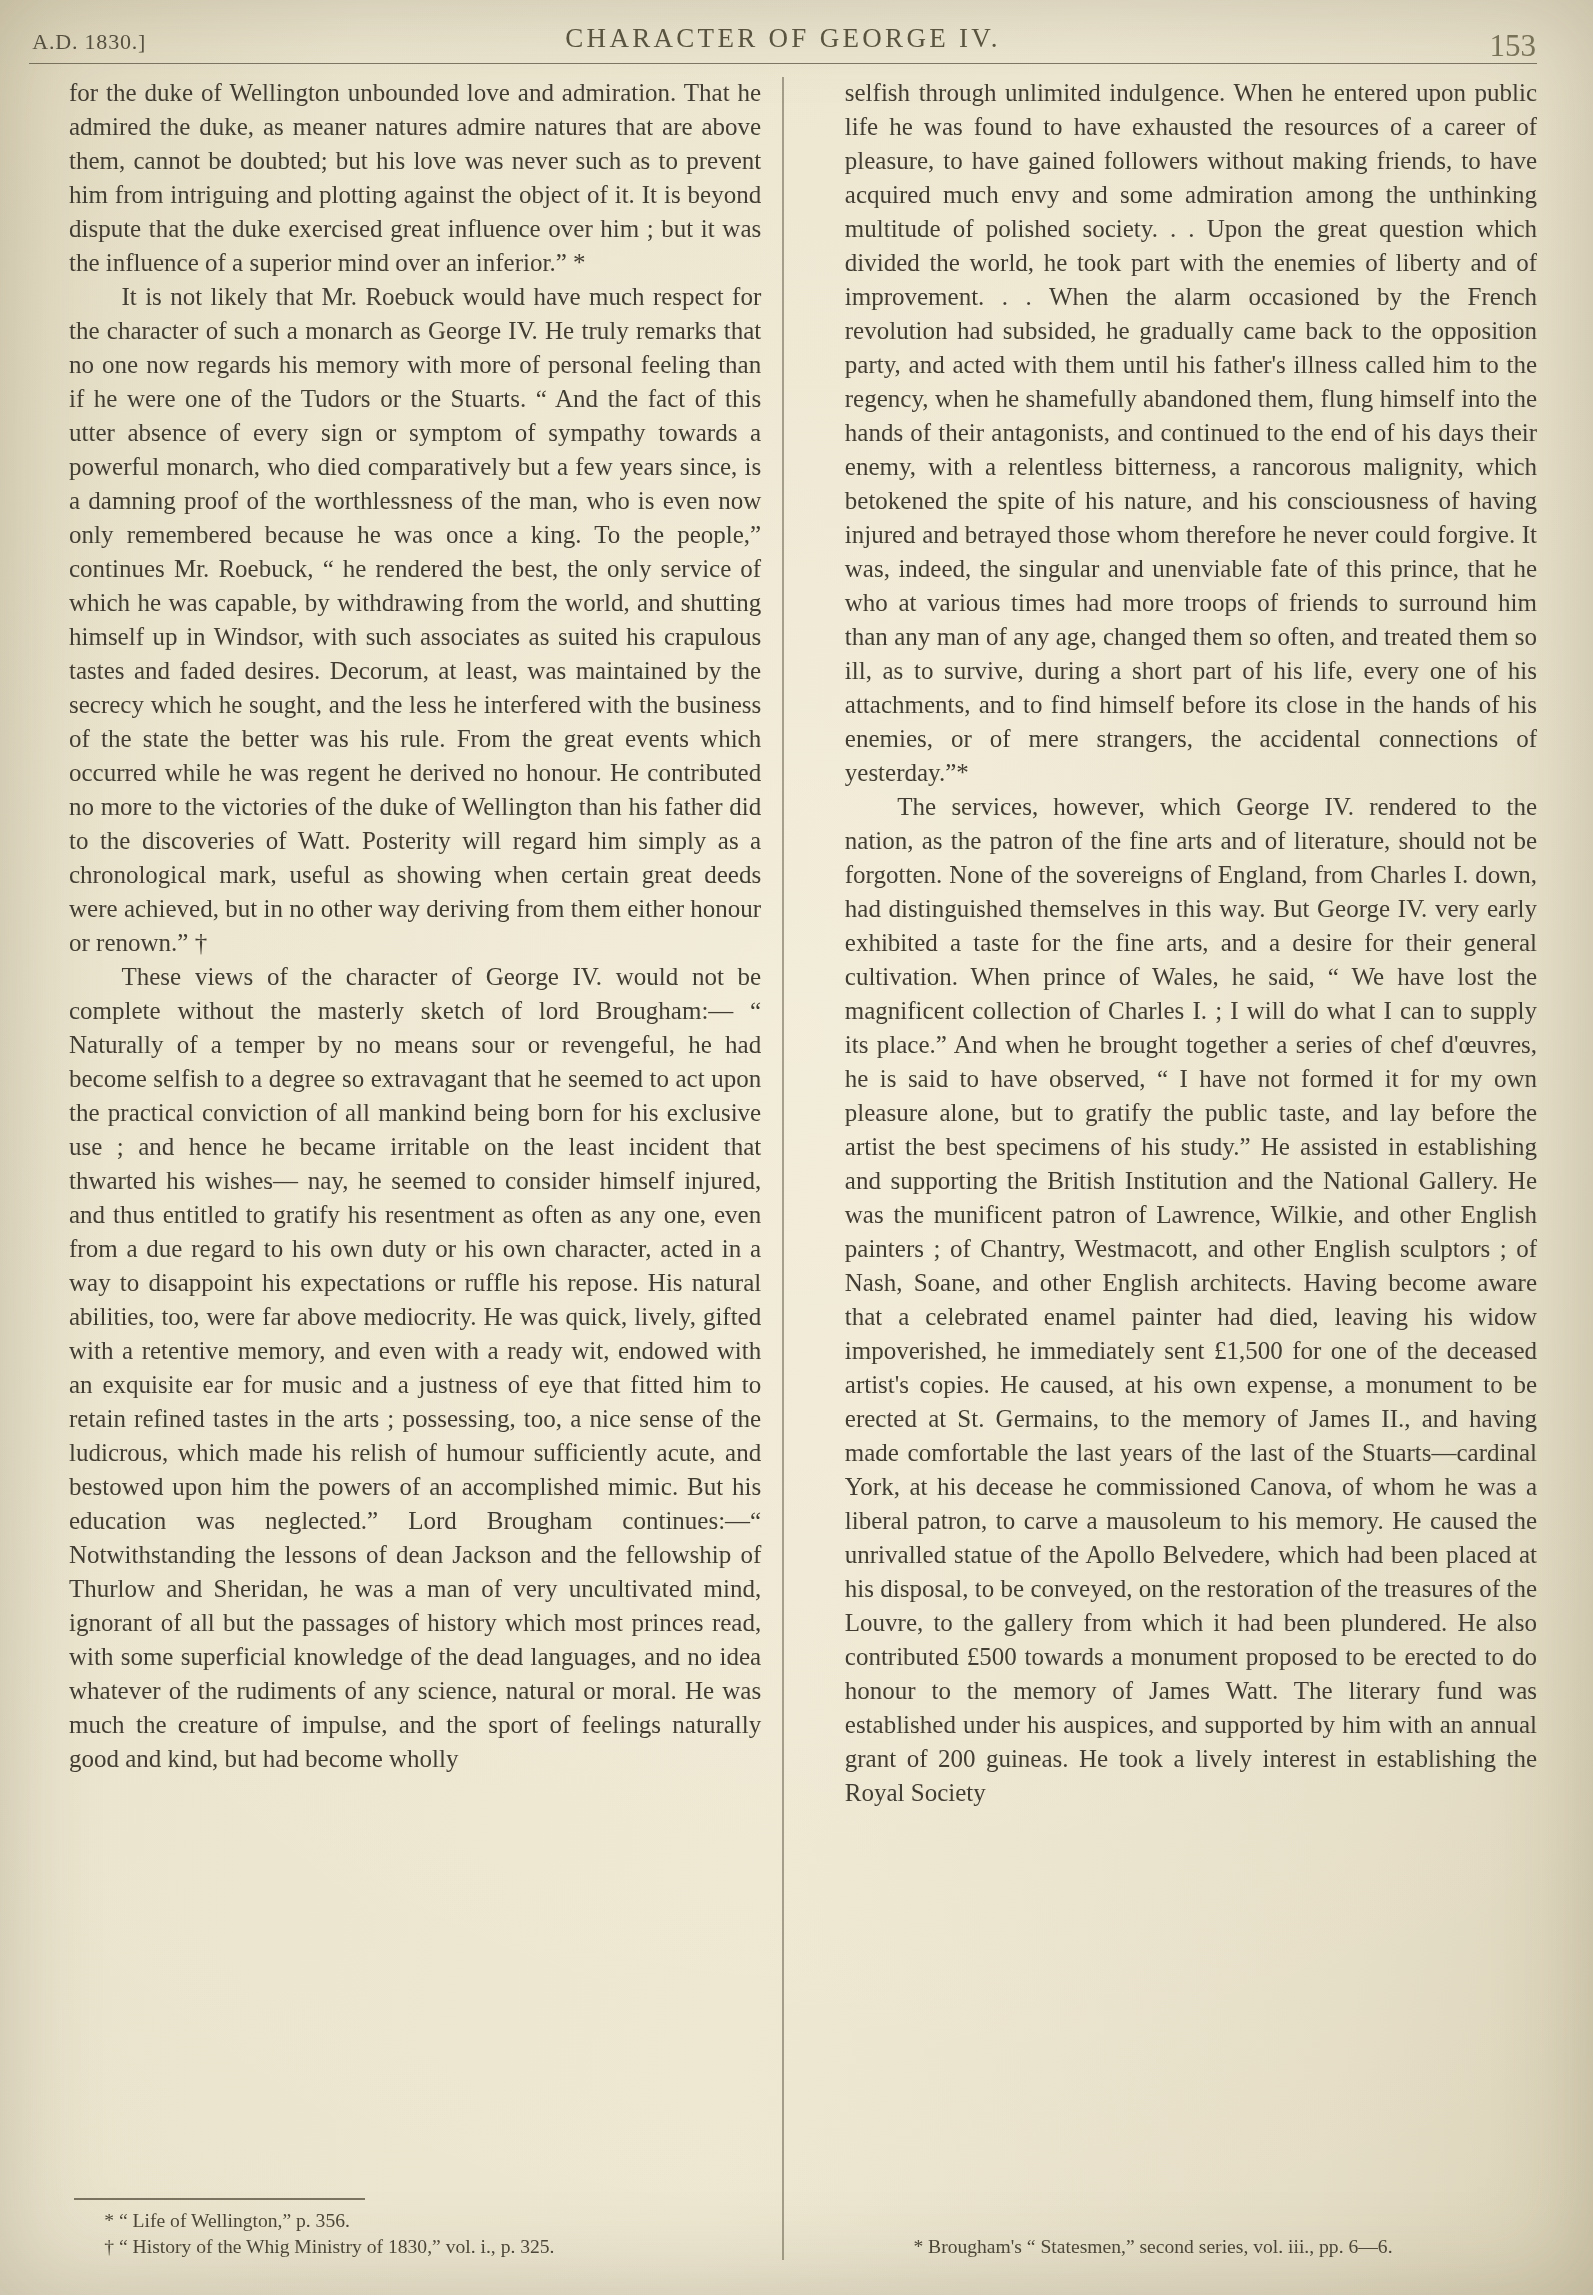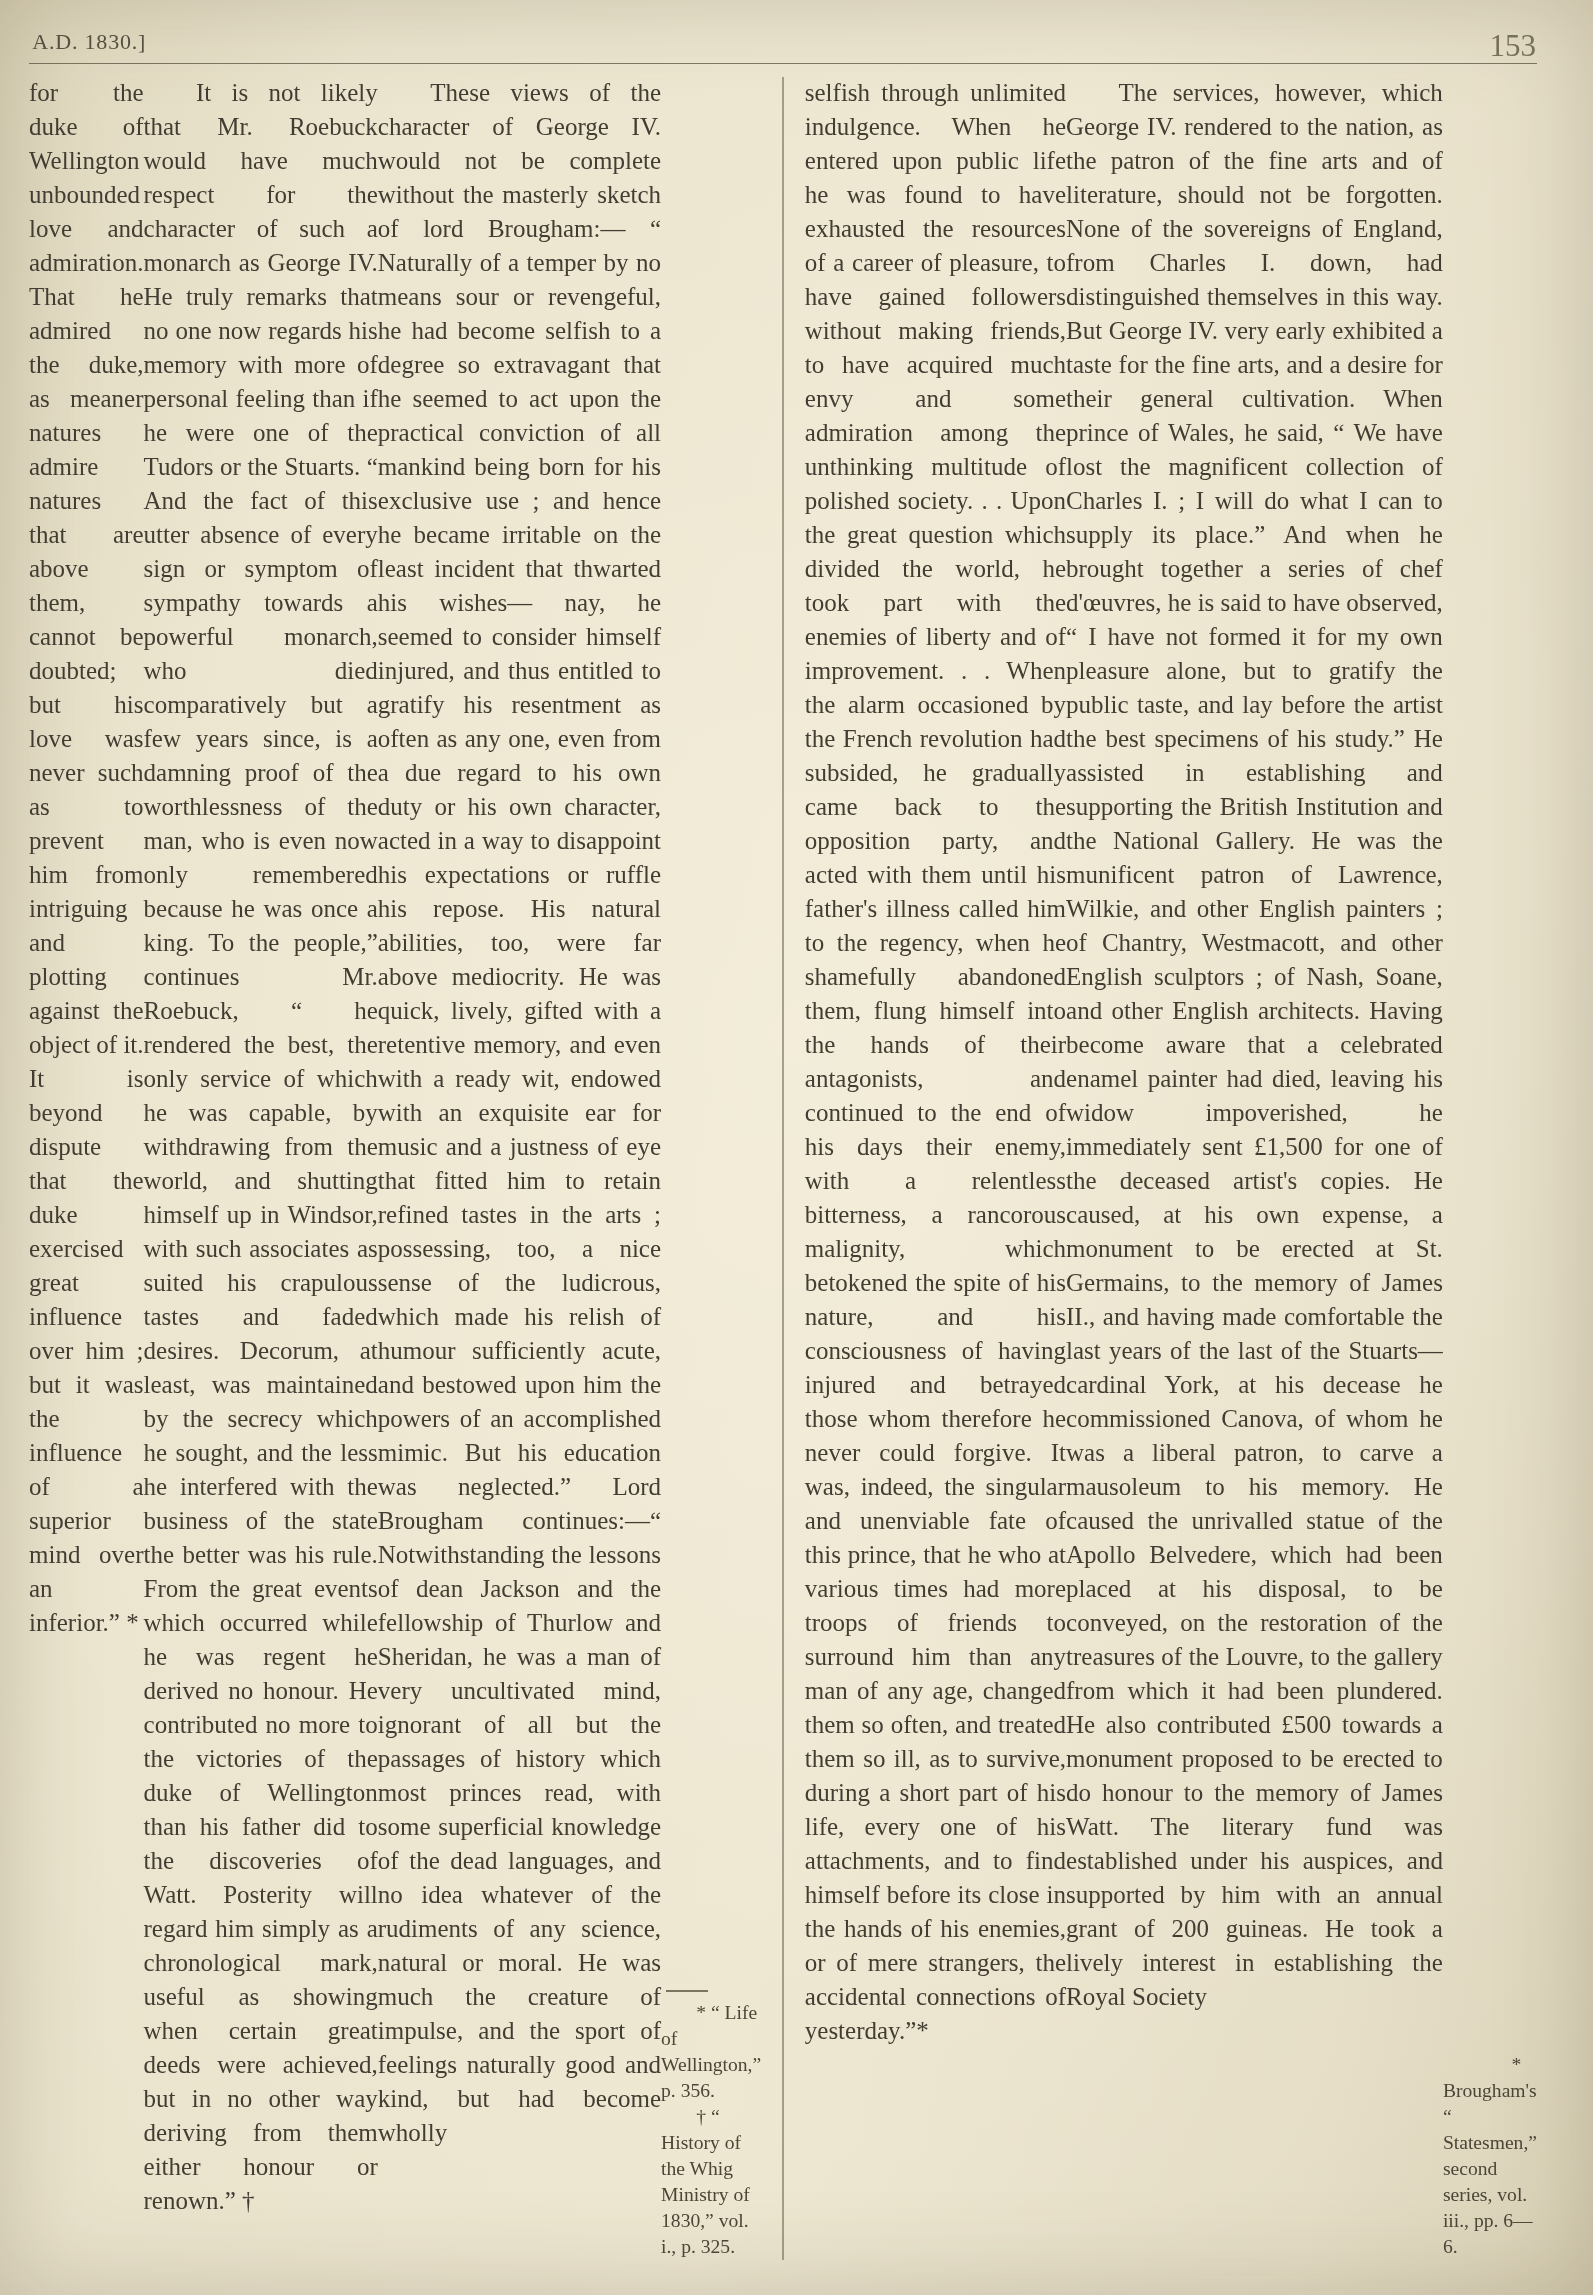--- a/index.html
+++ b/index.html
@@ -59,22 +59,23 @@
     margin: 4.9px 0 11.4px 0;
   }
   .columns {
     display: flex;
     height: 2184px;
     align-items: stretch;
   }
   .column {
     flex: 1 1 0;
     display: flex;
-    flex-direction: row;
+    flex-direction: column;
     overflow: hidden;
+    margin-left: 40px;
   }
   .column.left  { padding-right: 21px; }
   .column.right { padding-left: 21px; }
   .column-divider {
     flex: 0 0 1.6px;
     background: #5c564384;
     margin-top: 1.6px;
   }
   .para {
     margin: 0;
@@ -104,20 +105,21 @@
   }
   .footnote.centered { text-indent: 3.5em; }
 </style>
 </head>
 <body>
 
 <div class="page">
 
   <header class="page-header">
     <span class="date-label">A.D. 1830.]</span>
+    <span class="page-title">CHARACTER OF GEORGE IV.</span>
     <span class="page-number">153</span>
   </header>
 
   <div class="header-rule"></div>
 
   <div class="columns">
 
     <section class="column left">
       <p class="para">for the duke of Wellington unbounded love and admiration.  That he admired the duke, as meaner natures admire natures that are above them, cannot be doubted; but his love was never such as to prevent him from intriguing and plotting against the object of it.  It is beyond dispute that the duke exercised great influence over him ; but it was the influence of a superior mind over an inferior.” *</p>
       <p class="para indent">It is not likely that Mr. Roebuck would have much respect for the character of such a monarch as George IV. He truly remarks that no one now regards his memory with more of personal feeling than if he were one of the Tudors or the Stuarts.  “ And the fact of this utter absence of every sign or symptom of sympathy towards a powerful monarch, who died comparatively but a few years since, is a damning proof of the worthlessness of the man, who is even now only remembered because he was once a king. To the people,” continues Mr. Roebuck, “ he rendered the best, the only service of which he was capable, by withdrawing from the world, and shutting himself up in Windsor, with such associates as suited his crapulous tastes and faded desires.  Decorum, at least, was maintained by the secrecy which he sought, and the less he interfered with the business of the state the better was his rule.  From the great events which occurred while he was regent he derived no honour.  He contributed no more to the victories of the duke of Wellington than his father did to the discoveries of Watt.  Posterity will regard him simply as a chronological mark, useful as showing when certain great deeds were achieved, but in no other way deriving from them either honour or renown.” †</p>

